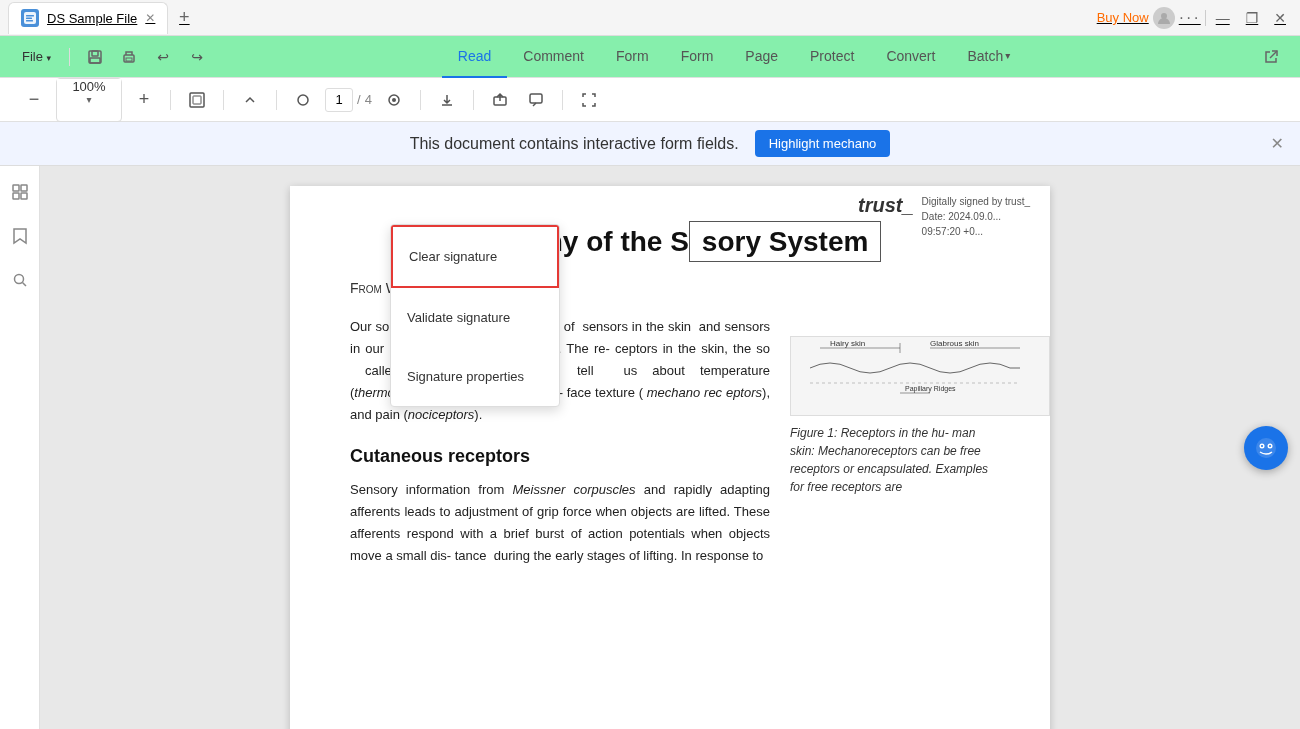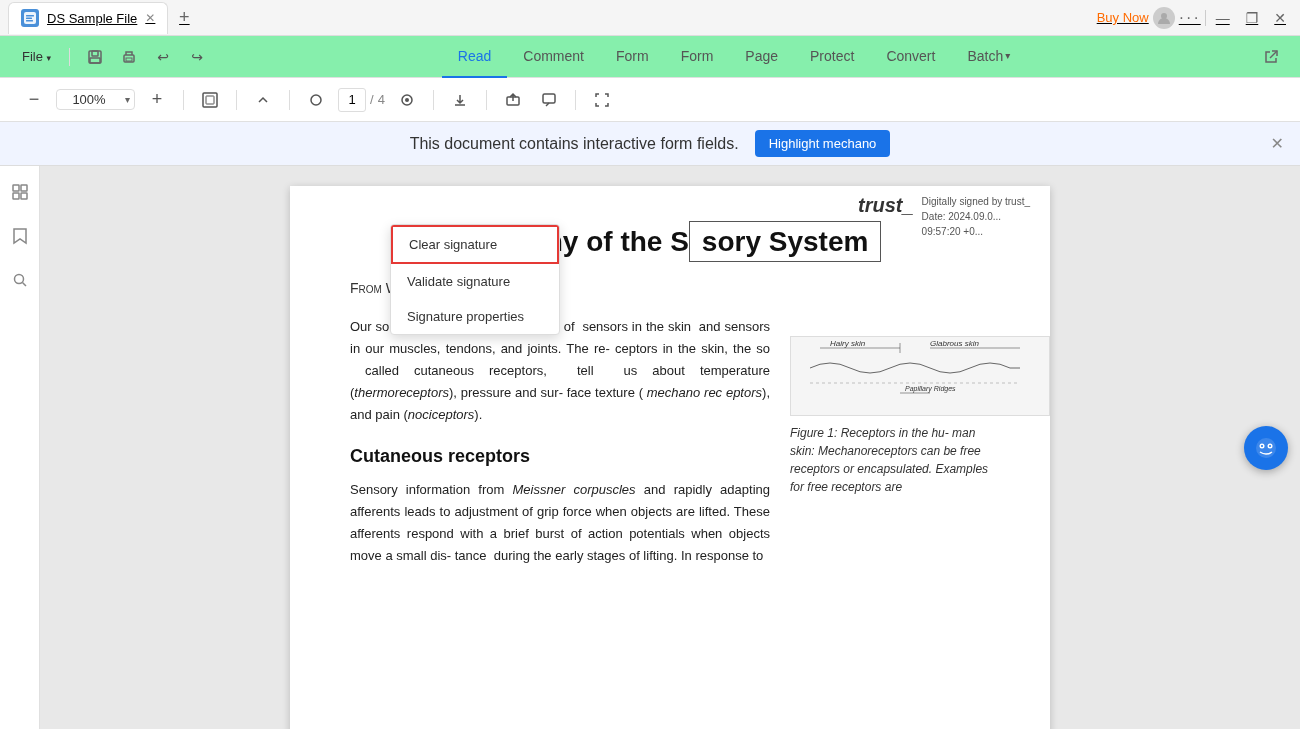--- a/index.html
+++ b/index.html
@@ -43,21 +43,21 @@
     .menu-tab-arrow { font-size: 10px; margin-left: 2px; }
     .menu-right { margin-left: 16px; }
     .external-link-btn { width: 26px; height: 26px; display: flex; align-items: center; justify-content: center; color: #555; cursor: pointer; }
 
     
     .toolbar {
       display: flex; align-items: center; height: 44px; background: white;
       border-bottom: 1px solid #e0e0e0; padding: 0 20px; gap: 8px;
     }
     .toolbar-btn { width: 28px; height: 28px; display: flex; align-items: center; justify-content: center; color: #555; cursor: pointer; font-size: 16px; border-radius: 4px; }
-    .zoom-container { display: flex; align-items: center; border: 1px solid #ddd; border-radius: 4px; height: 21px; }
+    .zoom-container { display: flex; align-items: center; border: 1px solid #ddd; border-radius: 4px; height: 44px; flex-direction: column; }
     .zoom-input { width: 64px; text-align: center; border: none; outline: none; font-size: 13px; color: #333; }
     .zoom-arrow { padding: 0 4px; color: #666; font-size: 10px; cursor: pointer; }
     .toolbar-sep { width: 1px; height: 20px; background: #ddd; margin: 0 4px; }
     .page-input-container { display: flex; align-items: center; gap: 4px; }
     .page-input { width: 28px; text-align: center; border: 1px solid #ddd; border-radius: 3px; height: 24px; font-size: 13px; outline: none; }
     .page-sep { color: #888; font-size: 13px; }
     .toolbar-expand { font-size: 18px; }
 
     
     .notification-bar {
@@ -87,21 +87,21 @@
     
     .doc-page { background: white; width: 760px; min-height: 600px; box-shadow: 0 2px 8px rgba(0,0,0,0.2); position: relative; padding: 40px 60px; }
 
     
     .context-menu {
       position: absolute; top: 58px; left: 350px; background: white;
       border: 1px solid #ddd; border-radius: 4px; box-shadow: 0 4px 12px rgba(0,0,0,0.15);
       z-index: 1000; width: 170px; overflow: hidden;
     }
     .context-menu-item {
-      padding: 10px 16px; font-size: 13px; color: #333; cursor: pointer;
+      padding: 22px 16px; font-size: 13px; color: #333; cursor: pointer;
       display: flex; align-items: center;
     }
     .context-menu-item.highlighted {
       background: white; border: 2px solid #e53935; color: #333; font-weight: 500;
     }
     .title-row { text-align: center; margin-bottom: 20px; }
     .from-wikibooks { font-size: 14px; font-variant: small-caps; margin-bottom: 20px; color: #333; }
     .from-wikibooks sup { font-size: 10px; }
     .body-text { font-size: 13px; line-height: 1.7; color: #222; margin-bottom: 16px; text-align: justify; }
     .body-text em { font-style: italic; }
@@ -116,21 +116,21 @@
     .callout-box {
       background: #ffe0e0; padding: 16px; font-size: 12px; font-style: italic;
       color: #333; line-height: 1.6; border-radius: 2px;
     }
 
     
     .figure-area { margin-top: 20px; }
     .figure-caption { font-size: 12px; color: #333; line-height: 1.5; font-style: italic; }
 
     
-    .figure-img { width: 260px; height: 80px; background: #f5f5f5; border: 1px solid #ddd; display: flex; align-items: center; justify-content: center; margin-bottom: 8px; position: relative; font-style: italic; }
+    .figure-img { width: 260px; height: 80px; background: #f5f5f5; border: 1px solid #ddd; display: flex; align-items: center; justify-content: center; margin-bottom: 8px; position: relative; }
 
     
     .assistant-btn {
       position: absolute; right: 12px; top: 50%; transform: translateY(-50%);
       width: 44px; height: 44px; background: #1a73e8; border-radius: 50%;
       display: flex; align-items: center; justify-content: center; cursor: pointer;
       box-shadow: 0 2px 8px rgba(0,0,0,0.3);
     }
   </style>
 </head>

